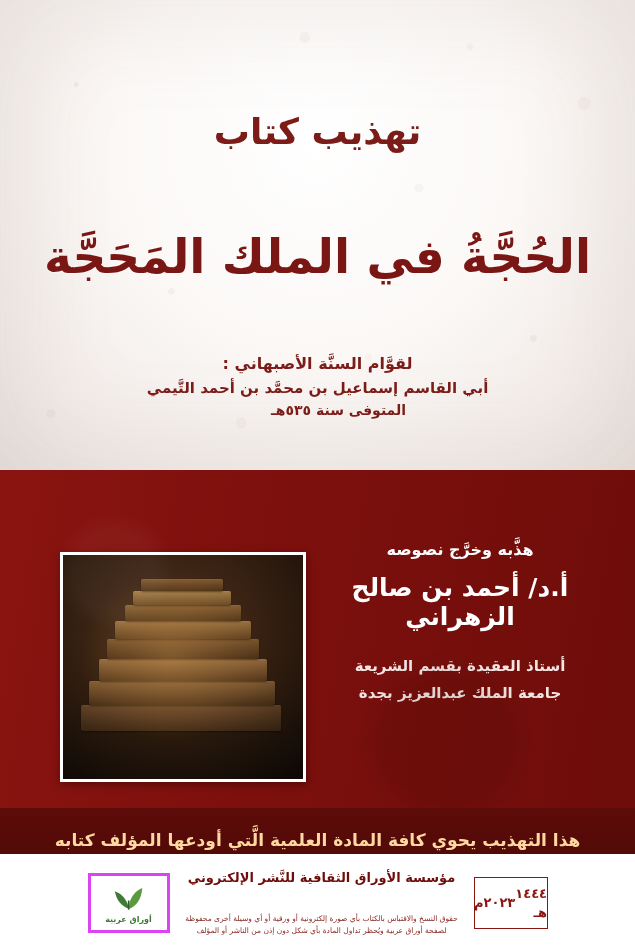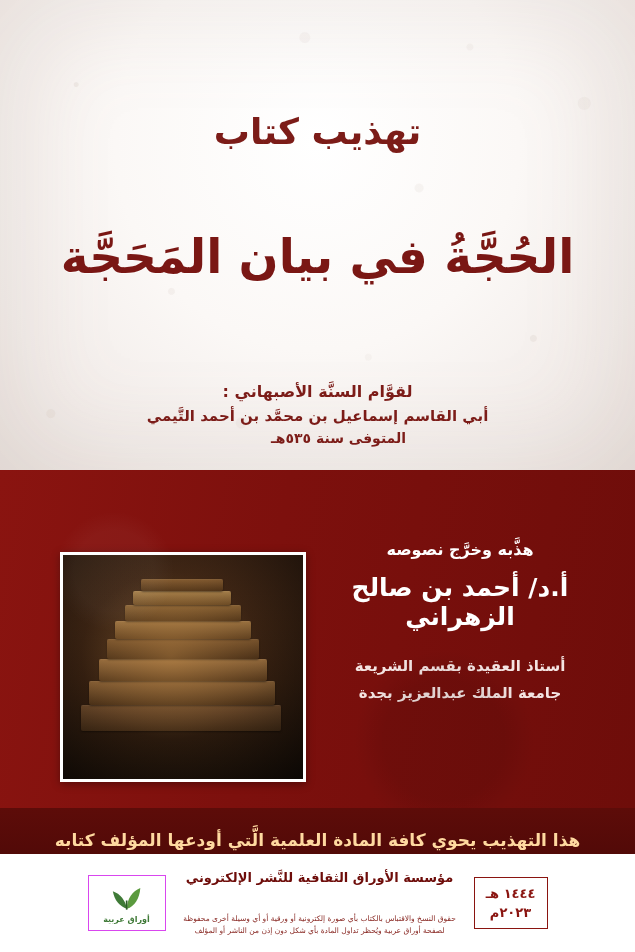--- a/index.html
+++ b/index.html
@@ -73,21 +73,21 @@
     text-shadow: 0 1px 0 rgba(255,255,255,.6);
   }
   .author-block {
     position: absolute;
     top: 352px;
     width: 100%;
     text-align: center;
     color: #7c1c18;
     line-height: 1.55;
   }
-  .author-block .line1 { font-size: 16px; font-weight: 700; margin-top: 28px; }
+  .author-block .line1 { font-size: 16px; font-weight: 700; }
   .author-block .line2 { font-size: 15px; font-weight: 700; }
   .author-block .line3 { font-size: 14px; font-weight: 700; margin-left: 42px; }
 
   
   .mid-section {
     position: absolute;
     left: 0; top: 470px;
     width: 635px;
     height: 338px;
     background: linear-gradient(100deg, #8a1410 0%, #7d100d 42%, #6e0d0a 100%);
@@ -197,21 +197,21 @@
     height: 62px;
     padding: 0 4px;
   }
   .year-box {
     flex: 0 0 auto;
     width: 72px;
     height: 50px;
     border: 1px solid #8a1410;
     color: #8a1410;
     display: flex;
-    flex-direction: column;
+    flex-direction: row;
     align-items: center;
     justify-content: center;
     font-size: 13px;
     font-weight: 700;
     line-height: 1.5;
   }
   .pub-block {
     flex: 1 1 auto;
     text-align: center;
     color: #6e0d0a;
@@ -223,21 +223,21 @@
   .pub-note {
     font-size: 7.5px;
     line-height: 1.5;
     color: #8a2b26;
     margin-top: 28px;
   }
   .logo-box {
     flex: 0 0 auto;
     width: 76px;
     height: 54px;
-    border: 1px solid #d946ef;
+    border: 3px solid #d946ef;
     background: #ffffff;
     display: flex;
     flex-direction: column;
     align-items: center;
     justify-content: center;
     gap: 2px;
   }
   .logo-mark {
     width: 40px;
     height: 30px;
@@ -253,21 +253,21 @@
 <body>
 
 <div class="cover">
 
   <div class="top-section">
     <div class="top-texture"></div>
     <div class="top-vignette"></div>
 
     <div class="kicker">تهذيب كتاب</div>
 
-    <div class="main-title">الحُجَّةُ في بيان المَحَجَّة</div>
+    <div class="main-title">الحُجَّةُ في الملك المَحَجَّة</div>
 
     <div class="author-block">
       <div class="line1">لقوَّام السنَّة الأصبهاني :</div>
       <div class="line2">أبي القاسم إسماعيل بن محمَّد بن أحمد التَّيمي</div>
       <div class="line3">المتوفى سنة ٥٣٥هـ</div>
     </div>
   </div>
 
   <div class="mid-section">
 

